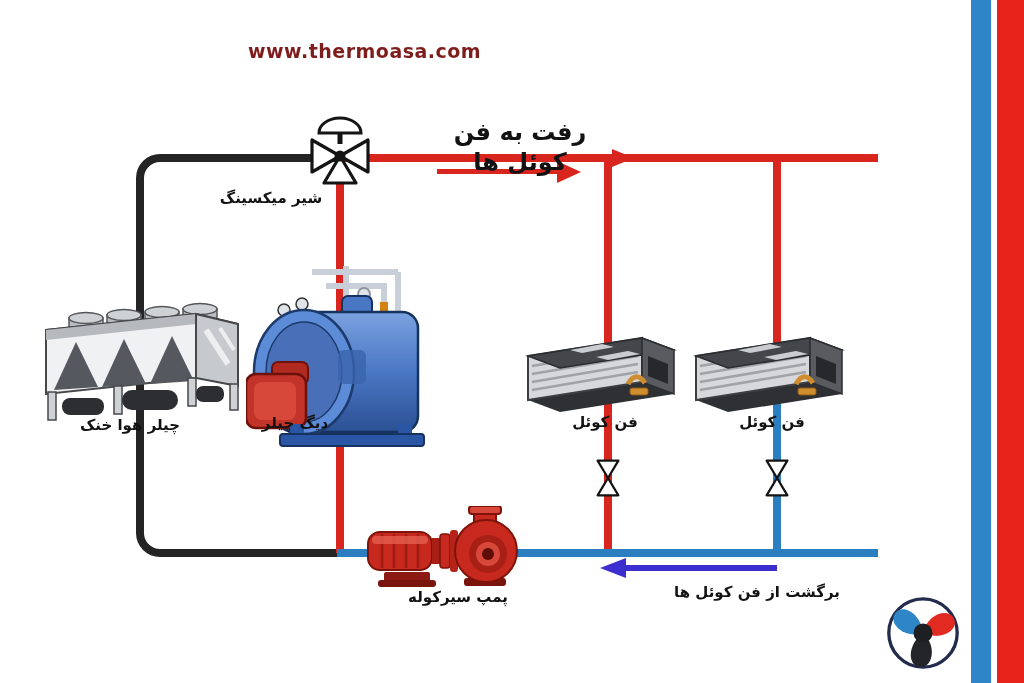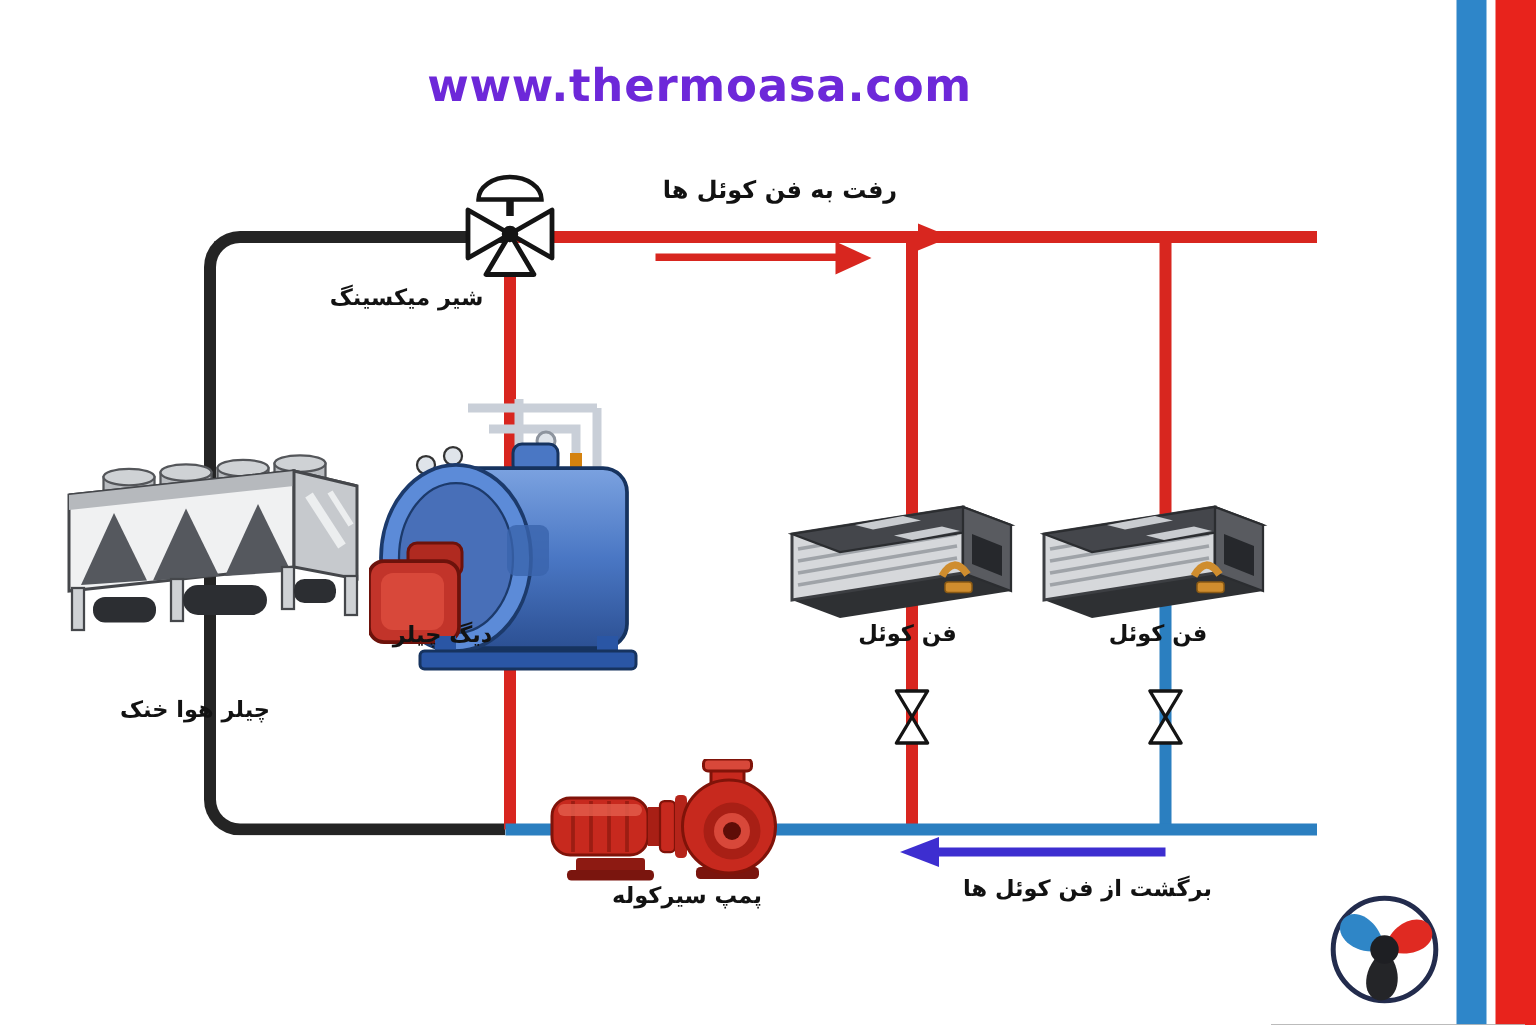--- a/index.html
+++ b/index.html
@@ -30,31 +30,31 @@
     border-left:22px solid #d8261f;border-top:9px solid transparent;border-bottom:9px solid transparent;}
   #return-arrow-line{left:625px;top:565px;width:152px;height:6px;background:#3d2ed0;}
   #return-arrow-head{left:600px;top:558px;width:0;height:0;
     border-right:26px solid #3d2ed0;border-top:10px solid transparent;border-bottom:10px solid transparent;}
   
   .lbl{
     position:absolute;z-index:5;color:#121212;font-weight:bold;
     text-align:center;direction:rtl;font-size:15px;line-height:1.25;
   }
   #title{
-    position:absolute;left:248px;top:40px;width:400px;z-index:5;text-align:right;
-    font-size:30px;font-weight:bold;color:#6d28d9;letter-spacing:.5px;direction:ltr;
+    position:absolute;left:248px;top:40px;width:400px;z-index:5;text-align:left;
+    font-size:19px;font-weight:bold;color:#7f1d1d;letter-spacing:.5px;direction:ltr;
   }
   #lbl-mixing{left:196px;top:189px;width:150px;}
-  #lbl-supply{left:425px;top:117px;width:190px;font-size:16px;}
-  #lbl-chiller{left:35px;top:416px;width:190px;margin-top:48px;}
+  #lbl-supply{left:425px;top:117px;width:190px;font-size:24px;}
+  #lbl-chiller{left:35px;top:416px;width:190px;}
   #lbl-boiler{left:215px;top:414px;width:160px;}
   #lbl-fc1{left:530px;top:413px;width:150px;}
   #lbl-fc2{left:697px;top:413px;width:150px;}
   #lbl-pump{left:378px;top:588px;width:160px;}
-  #lbl-return{left:610px;top:583px;width:230px;}
+  #lbl-return{left:610px;top:583px;width:230px;text-align:right;}
   
   .equip{position:absolute;z-index:3;}
   .valve{position:absolute;z-index:2;}
   #mixing-valve{left:303px;top:116px;width:74px;height:74px;z-index:4;}
   #valve-fc1{left:595px;top:456px;width:26px;height:44px;}
   #valve-fc2{left:764px;top:456px;width:26px;height:44px;}
   #chiller{left:38px;top:288px;width:215px;height:140px;}
   #boiler{left:246px;top:254px;width:190px;height:210px;}
   #fancoil-1{left:524px;top:326px;width:160px;height:92px;}
   #fancoil-2{left:692px;top:326px;width:160px;height:92px;}

